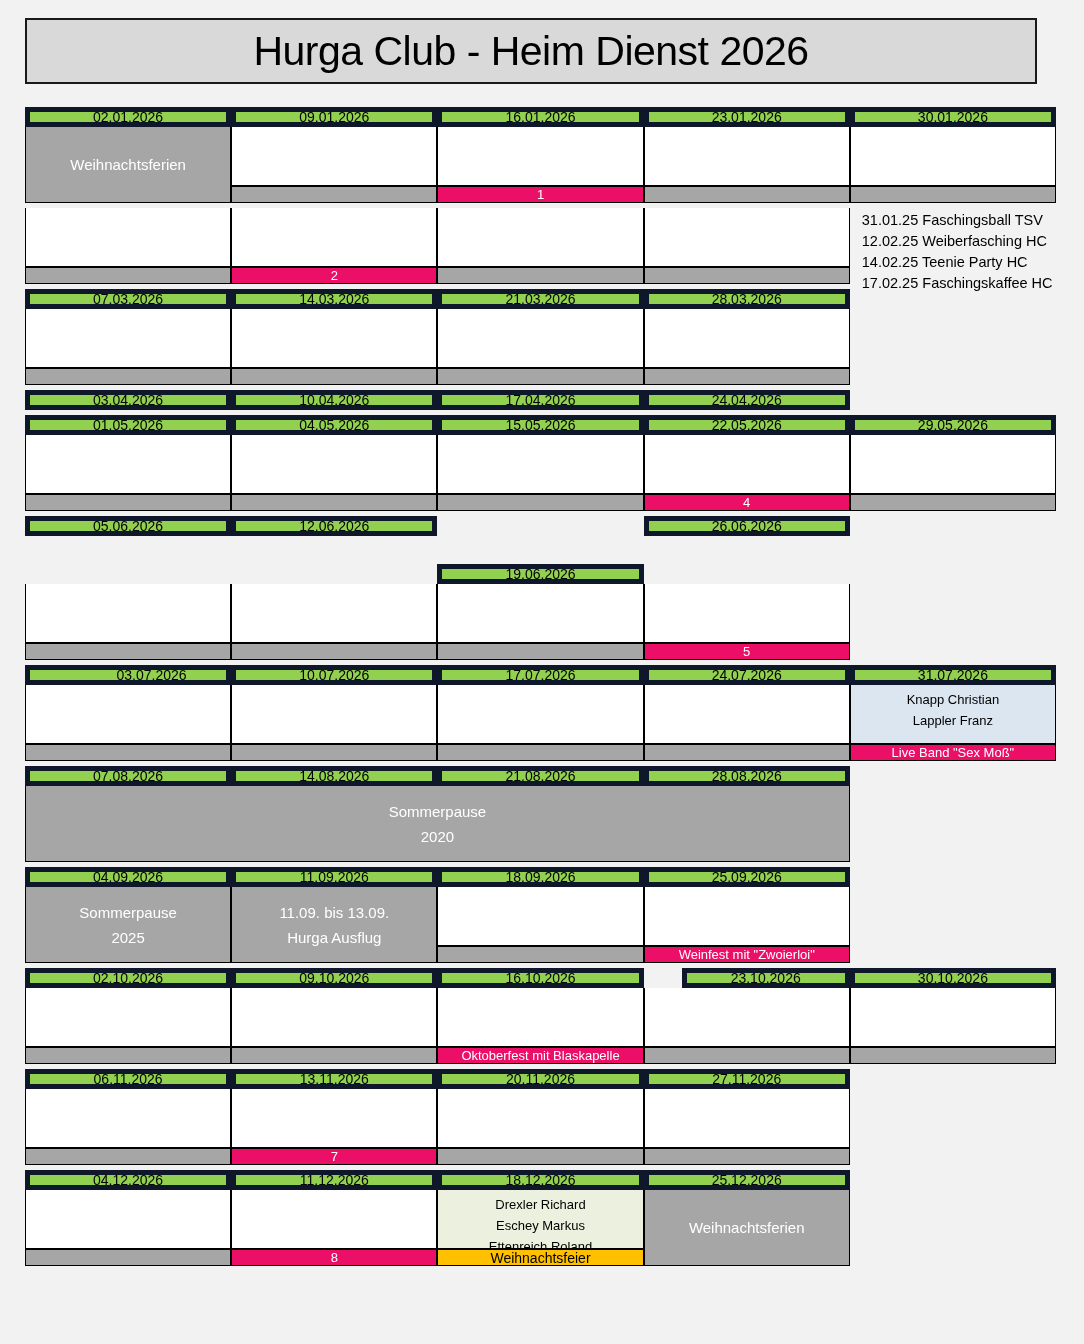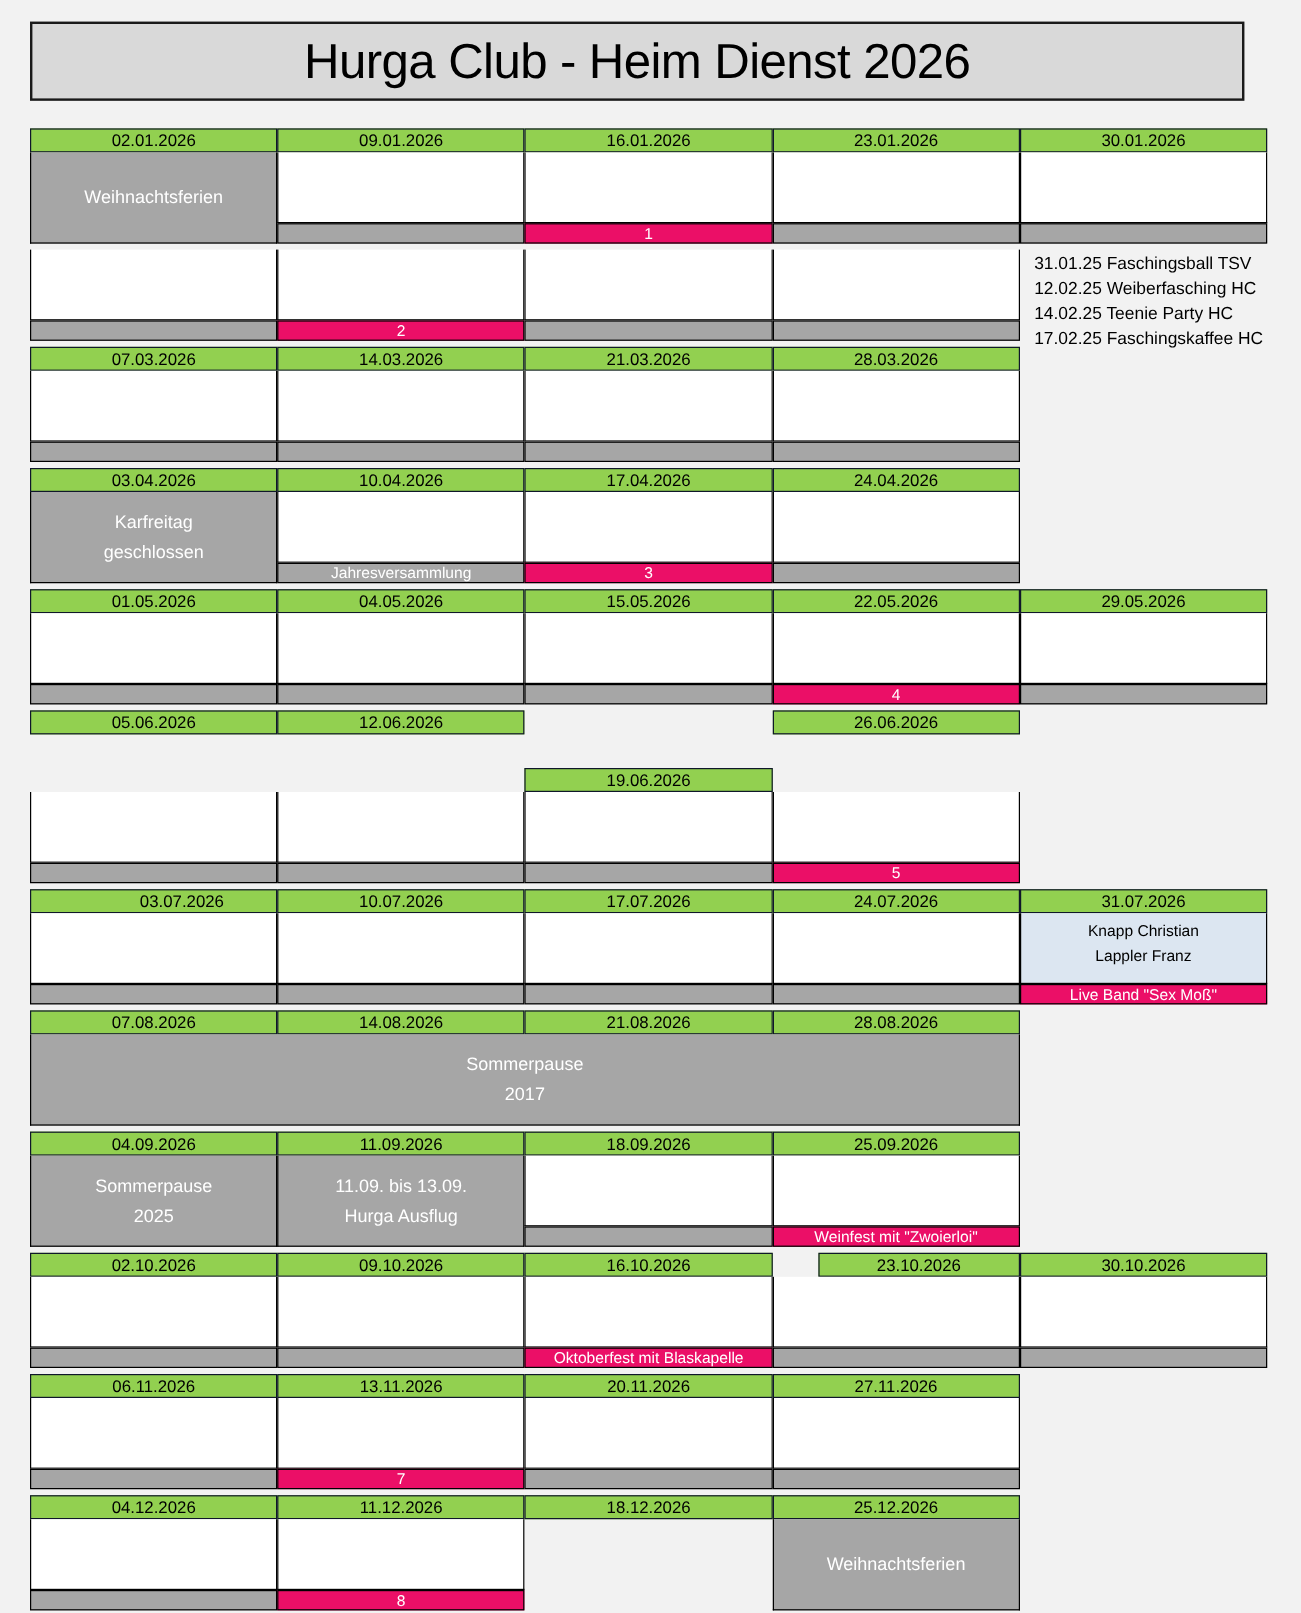--- a/index.html
+++ b/index.html
@@ -25,21 +25,21 @@
     left: 25px; top: 107px;
     width: 1031px;
   }
   .month { margin-bottom: 5px; }
   .row {
     display: grid;
     grid-template-columns: repeat(5, 1fr);
   }
   .hcell {
     background: var(--green);
-    border: 1px solid #0f172a;
+    border: 5px solid #0f172a;
     height: 20px;
     display: flex; align-items: center; justify-content: center;
     font-size: 14px;
   }
   .content { height: 76px; }
   .col { display: flex; flex-direction: column; height: 76px; }
   .cellbody {
     flex: 1;
     background: #fff;
     border: 1px solid #000;
@@ -174,42 +174,20 @@
         </div>
       </div>
     </div>
     <div class="month">
       <div class="row hdr">
         <div class="hcell" style="grid-column: 1;">03.04.2026</div>
         <div class="hcell" style="grid-column: 2;">10.04.2026</div>
         <div class="hcell" style="grid-column: 3;">17.04.2026</div>
         <div class="hcell" style="grid-column: 4;">24.04.2026</div>
       </div>
-      <div class="row content">
-        <div class="merged" style="grid-column: 1 / span 1;">
-          <div class="line">Karfreitag</div>
-          <div class="line">geschlossen</div>
-        </div>
-        <div class="col" style="grid-column: 2 / span 1;">
-          <div class="cellbody"></div>
-          <div class="footer f-gray">
-            <div class="line">Jahresversammlung</div>
-          </div>
-        </div>
-        <div class="col" style="grid-column: 3 / span 1;">
-          <div class="cellbody"></div>
-          <div class="footer f-pink">
-            <div class="line">3</div>
-          </div>
-        </div>
-        <div class="col" style="grid-column: 4 / span 1;">
-          <div class="cellbody"></div>
-          <div class="footer f-gray"></div>
-        </div>
-      </div>
     </div>
     <div class="month">
       <div class="row hdr">
         <div class="hcell" style="grid-column: 1;">01.05.2026</div>
         <div class="hcell" style="grid-column: 2;">04.05.2026</div>
         <div class="hcell" style="grid-column: 3;">15.05.2026</div>
         <div class="hcell" style="grid-column: 4;">22.05.2026</div>
         <div class="hcell" style="grid-column: 5;">29.05.2026</div>
       </div>
       <div class="row content">
@@ -306,21 +284,21 @@
     <div class="month">
       <div class="row hdr">
         <div class="hcell" style="grid-column: 1;">07.08.2026</div>
         <div class="hcell" style="grid-column: 2;">14.08.2026</div>
         <div class="hcell" style="grid-column: 3;">21.08.2026</div>
         <div class="hcell" style="grid-column: 4;">28.08.2026</div>
       </div>
       <div class="row content">
         <div class="merged" style="grid-column: 1 / span 4;">
           <div class="line">Sommerpause</div>
-          <div class="line">2017</div>
+          <div class="line">2020</div>
         </div>
       </div>
     </div>
     <div class="month">
       <div class="row hdr">
         <div class="hcell" style="grid-column: 1;">04.09.2026</div>
         <div class="hcell" style="grid-column: 2;">11.09.2026</div>
         <div class="hcell" style="grid-column: 3;">18.09.2026</div>
         <div class="hcell" style="grid-column: 4;">25.09.2026</div>
       </div>
@@ -417,18 +395,30 @@
         <div class="col" style="grid-column: 1 / span 1;">
           <div class="cellbody"></div>
           <div class="footer f-gray"></div>
         </div>
         <div class="col" style="grid-column: 2 / span 1;">
           <div class="cellbody"></div>
           <div class="footer f-pink">
             <div class="line">8</div>
           </div>
         </div>
+        <div class="col" style="grid-column: 3 / span 1;">
+          <div class="cellbody bg-palegreen">
+            <div class="body-lines">
+              <div class="line">Drexler Richard</div>
+              <div class="line">Eschey Markus</div>
+              <div class="line">Ettenreich Roland</div>
+            </div>
+          </div>
+          <div class="footer f-orange">
+            <div class="line">Weihnachtsfeier</div>
+          </div>
+        </div>
         <div class="merged" style="grid-column: 4 / span 1;">
           <div class="line">Weihnachtsferien</div>
         </div>
       </div>
     </div>
   </div>
 
 </body></html>

